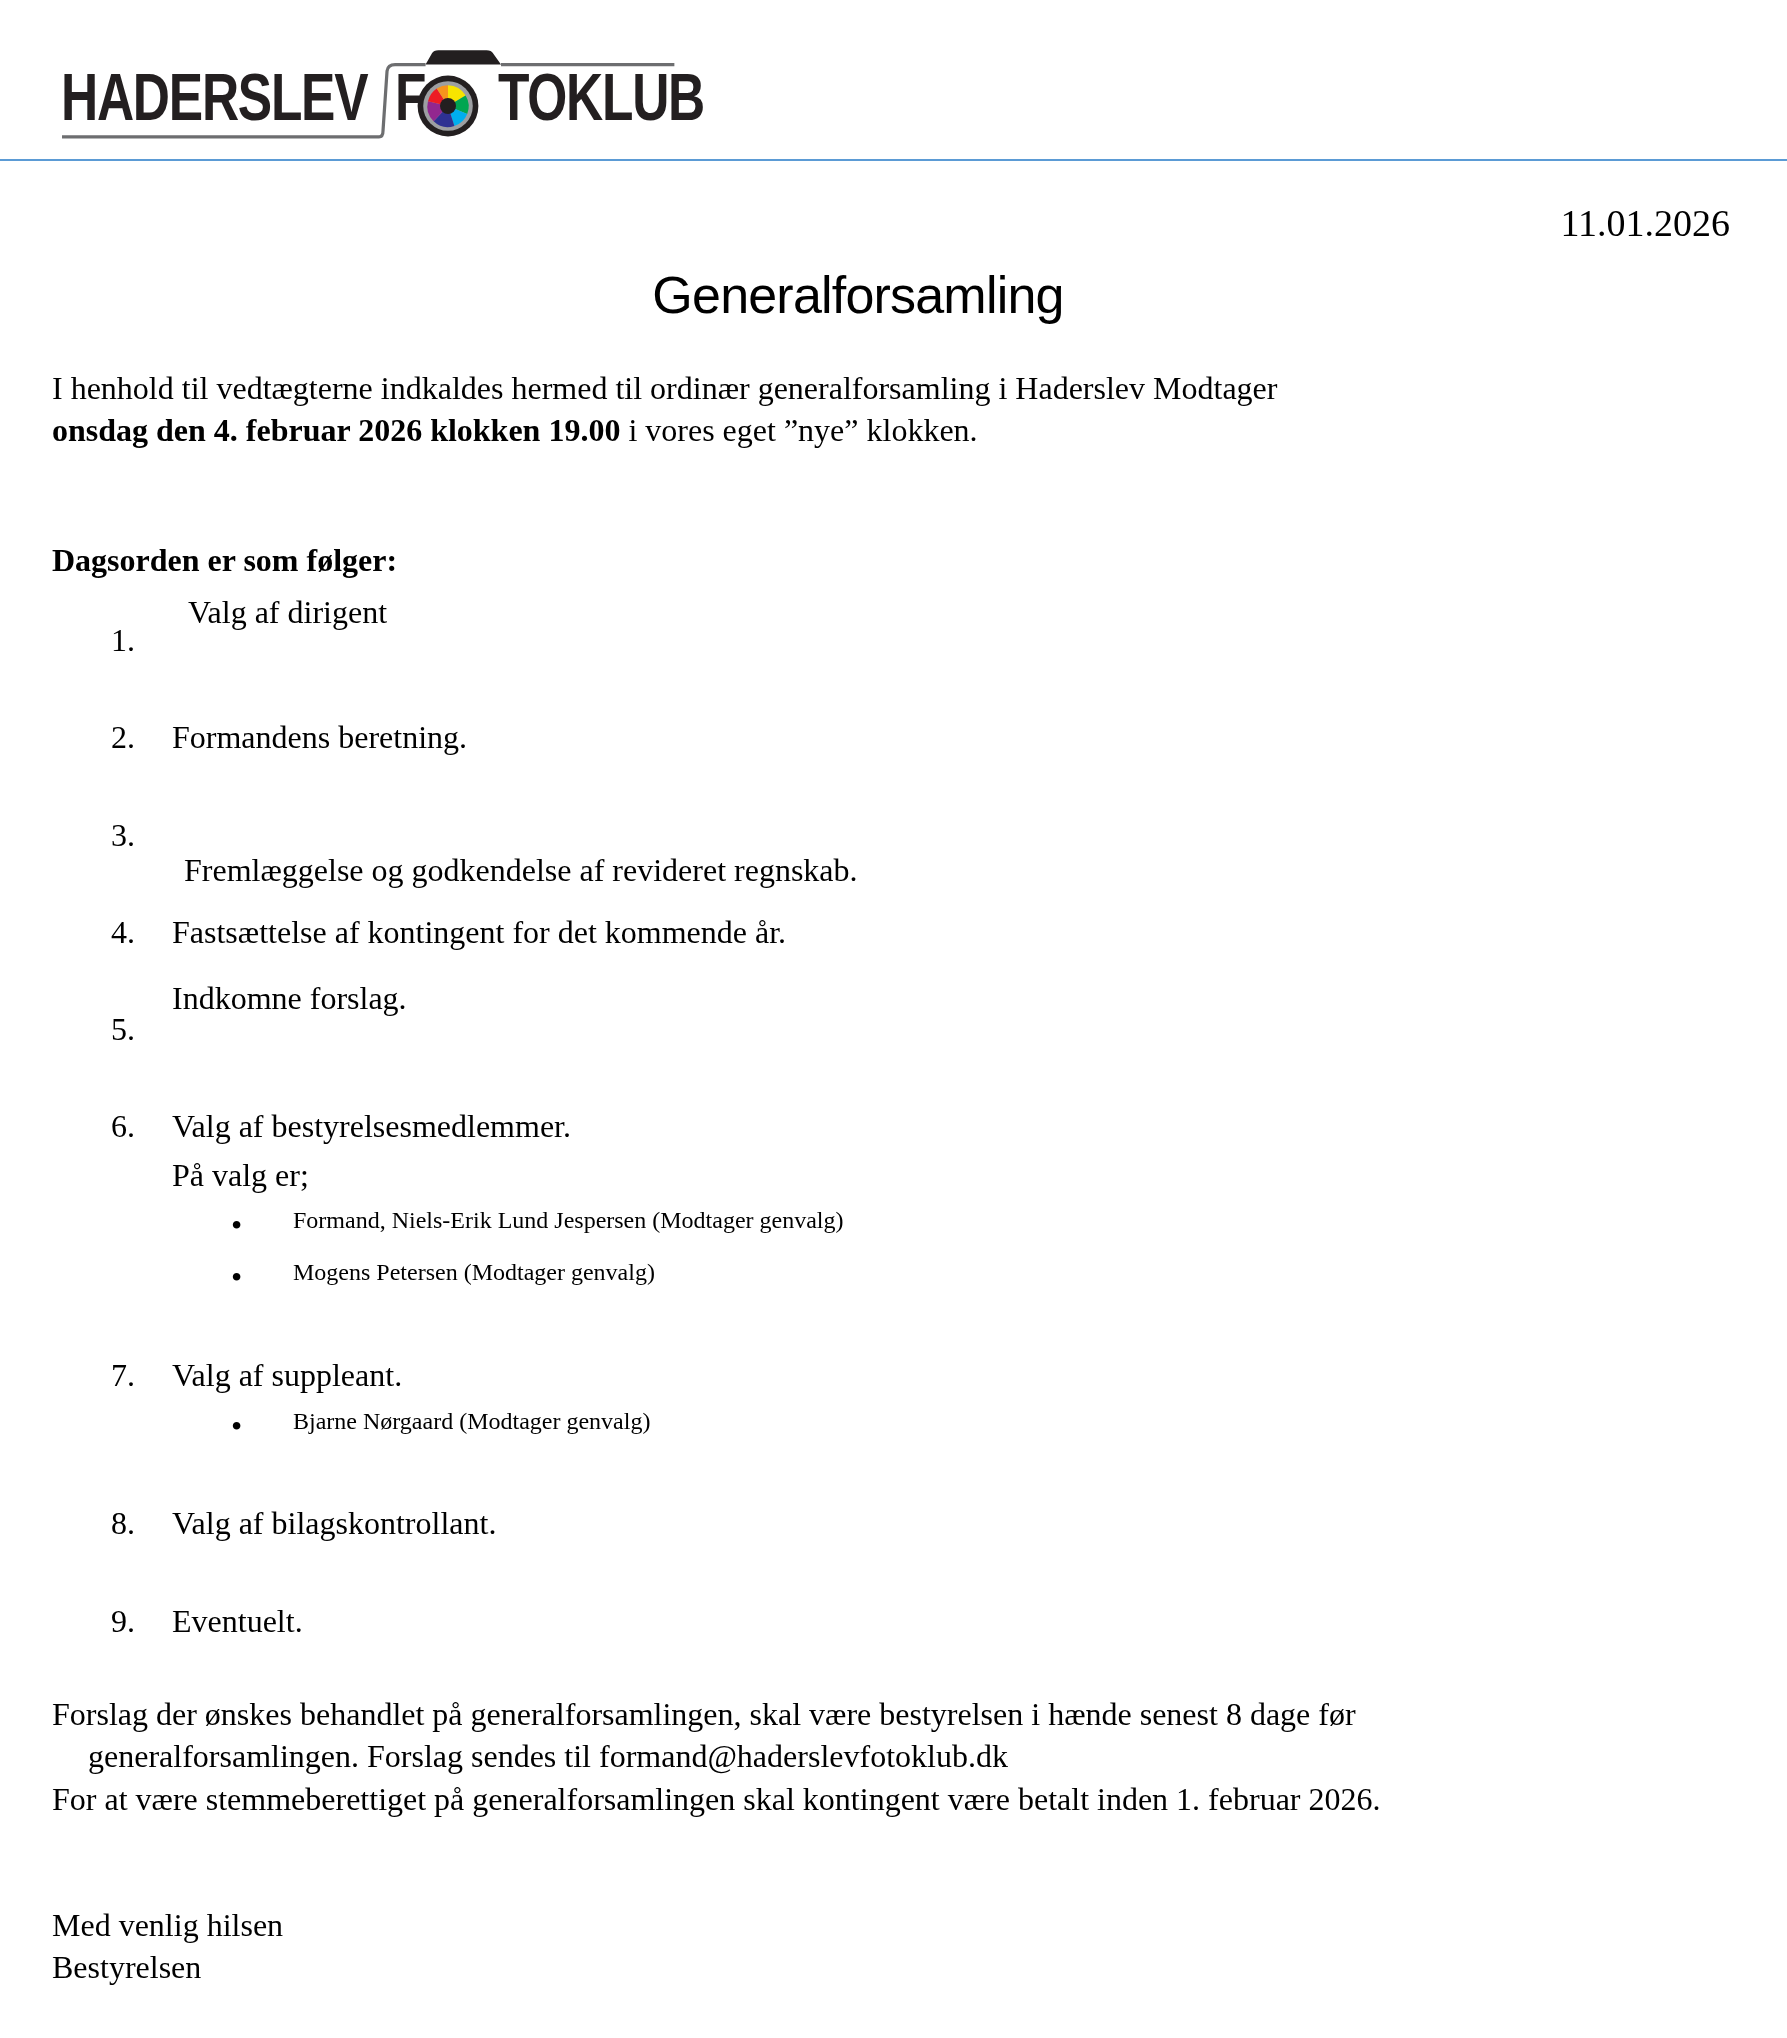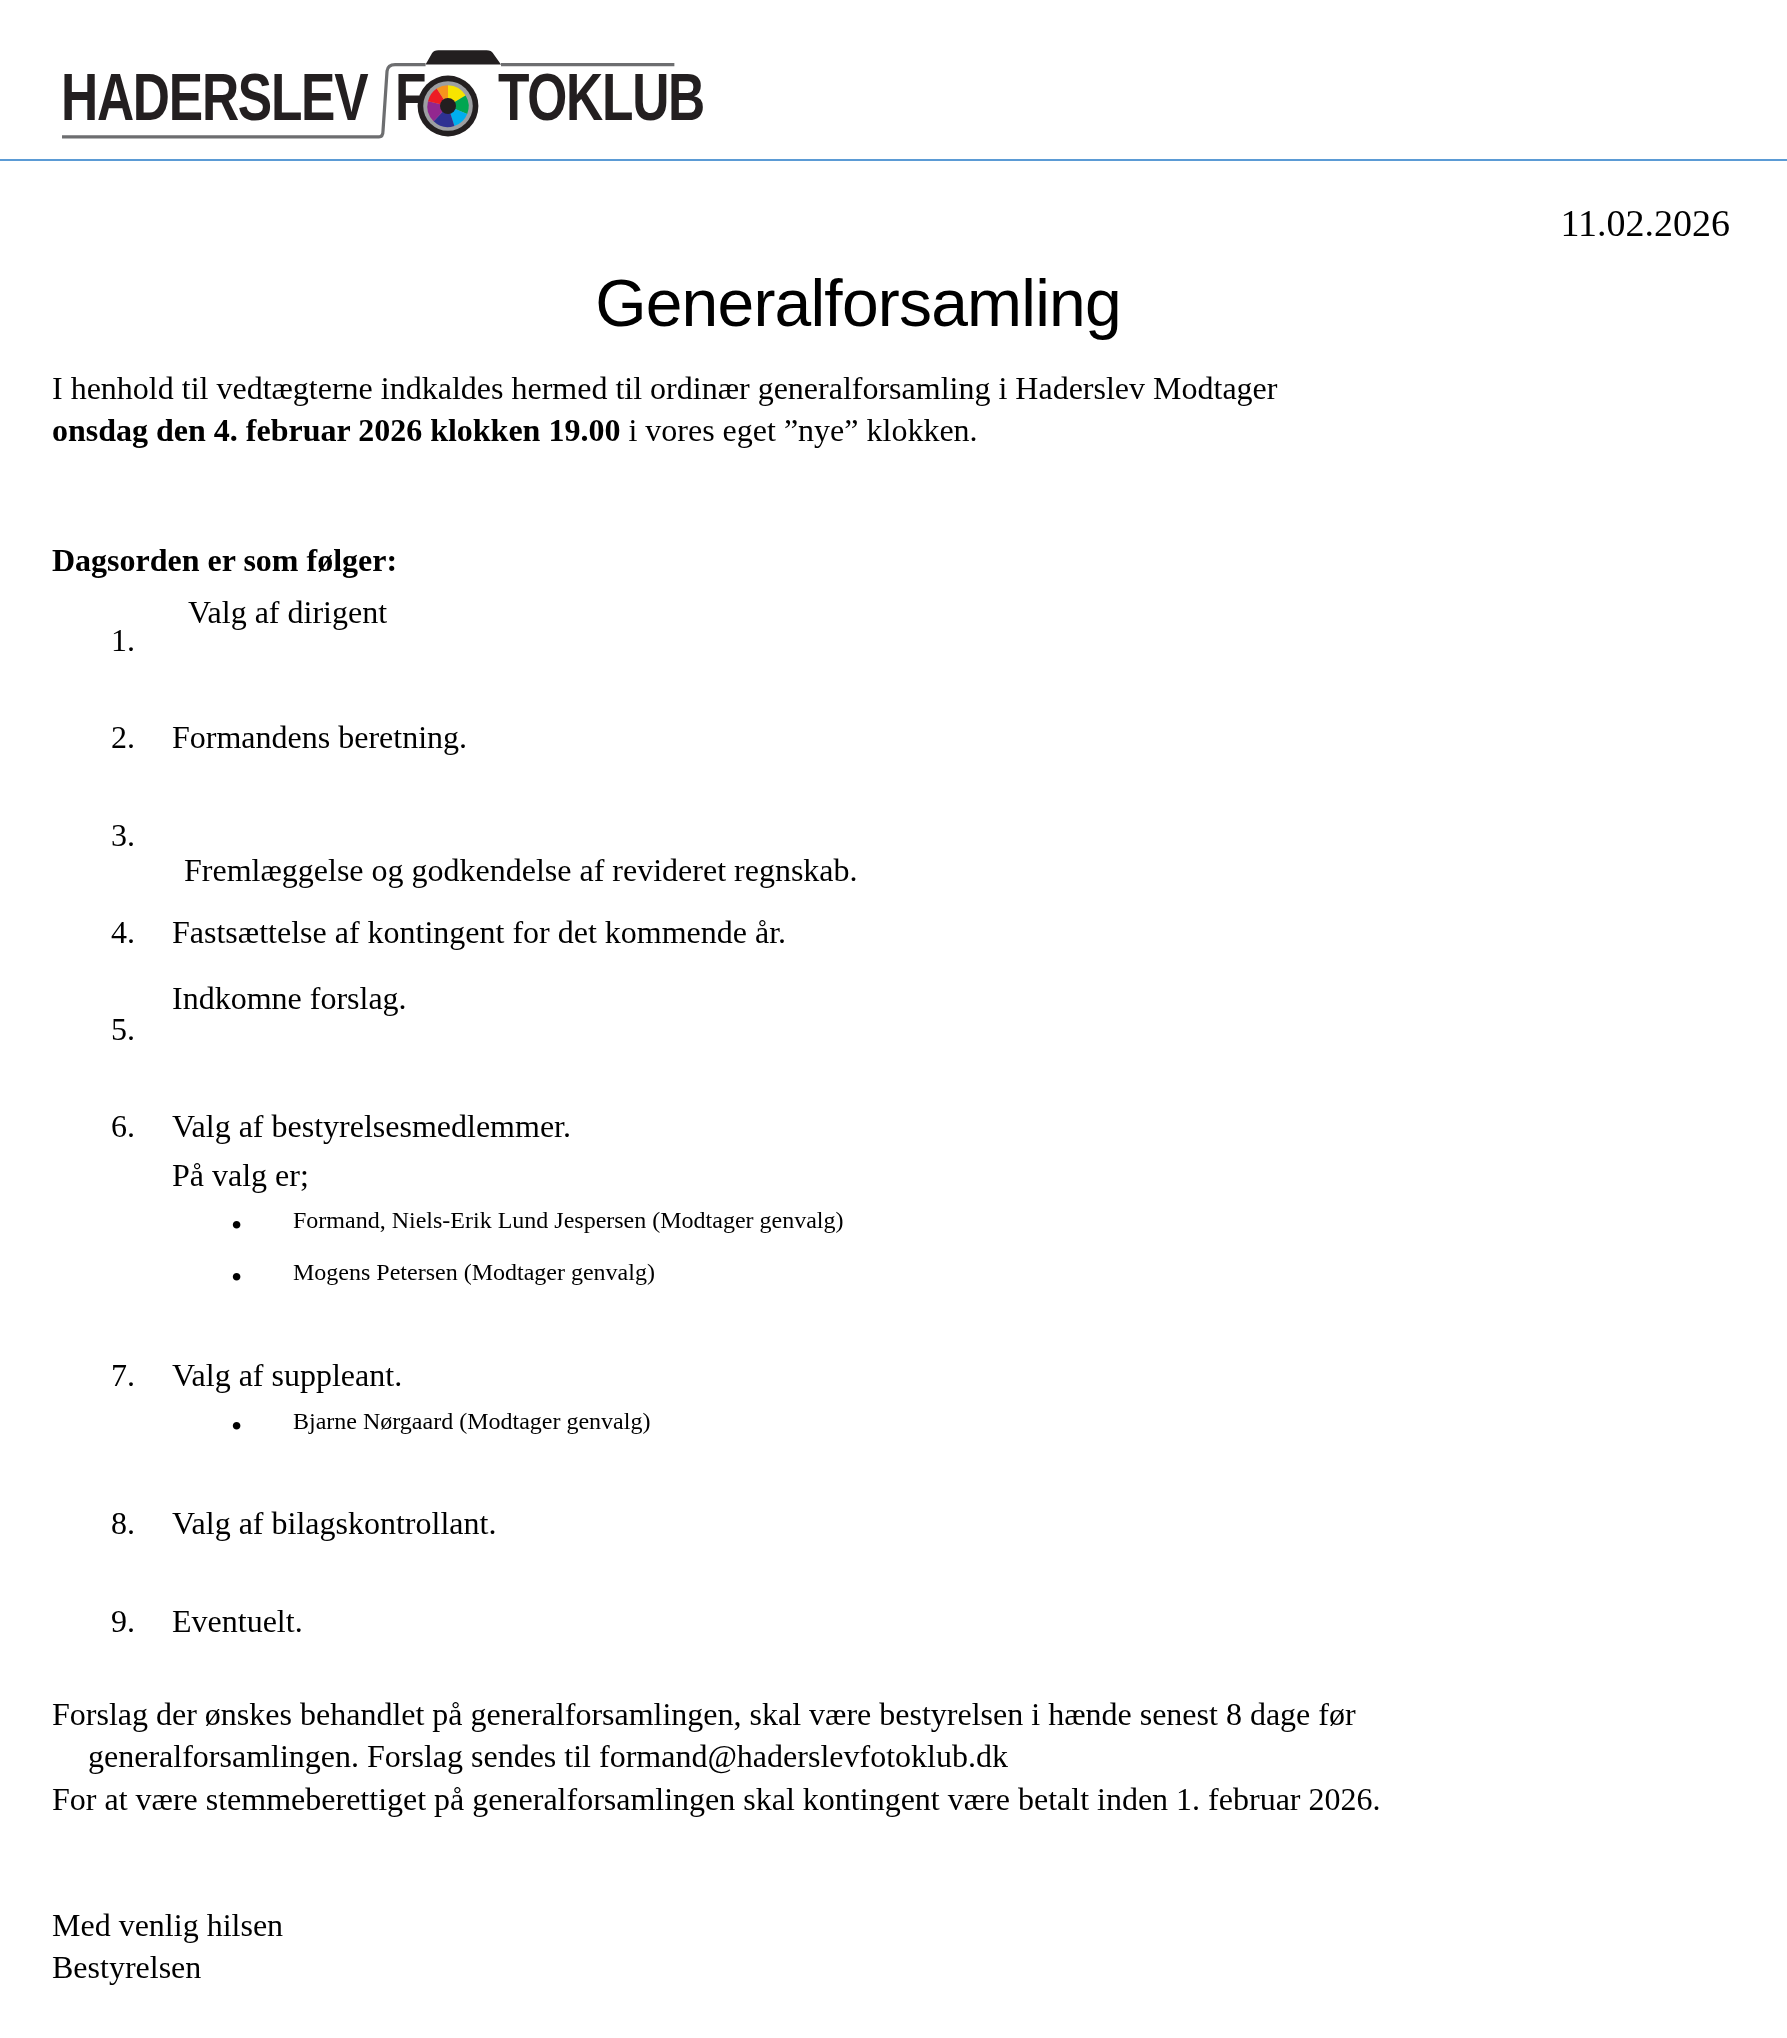--- a/index.html
+++ b/index.html
@@ -2,21 +2,21 @@
 <html style="font-size:13px"><head>
 <meta charset="utf-8">
 <style>
   html, body { margin:0; padding:0; background:#ffffff; }
   body { width:1788px; height:2038px; position:relative; overflow:hidden; color:#000; font-family:"Liberation Serif", serif; }
   .abs { position:absolute; white-space:nowrap; }
   .logo { position:absolute; left:58px; top:50px; width:626px; height:95px; }
   .logo-text { position:absolute; top:14.4px; font-family:"Liberation Sans", sans-serif; font-weight:bold; font-size:66px; line-height:66px; letter-spacing:-1.6px; color:#231f20; transform:scaleX(0.78); transform-origin:left top; }
   .rule { position:absolute; left:0; top:159px; width:1788px; height:2.4px; background:#5b9bd5; }
   .date { right:58px; top:201px; font-size:38px; }
-  .title { left:0; width:1716px; text-align:center; top:265px; font-family:"Liberation Sans", sans-serif; font-size:66px; font-weight:normal; letter-spacing:-0.8px; }
+  .title { left:0; width:1716px; text-align:center; top:265px; font-family:"Liberation Sans", sans-serif; font-size:52px; font-weight:normal; letter-spacing:-0.8px; }
   .p { font-size:32px; line-height:42px; }
   .b { font-weight:bold; }
   .num { position:absolute; left:111px; font-size:32px; }
   .itm { position:absolute; left:172px; font-size:32px; }
   .bul { position:absolute; left:231px; font-size:32px; }
   .bultext { position:absolute; left:293px; font-size:24px; }
 </style>
 </head>
 <body>
 
@@ -40,21 +40,21 @@
     <path d="M40 40 L48 65 A26 26 0 0 1 22 59 Z" fill="#2e3192"></path>
     <path d="M40 40 L22 59 A26 26 0 0 1 15 34 Z" fill="#92278f"></path>
     <path d="M40 40 L15 34 A26 26 0 0 1 26 18 Z" fill="#ed1c24"></path>
     <path d="M40 40 L26 18 A26 26 0 0 1 40 14 Z" fill="#f7941d"></path>
     <circle cx="40" cy="40" r="10" fill="#231f20"></circle>
   </svg>
 </div>
 
 <div class="rule"></div>
 
-<div class="abs date">11.02.2026</div>
+<div class="abs date">11.01.2026</div>
 
 <div class="abs title">Generalforsamling</div>
 
 <div class="abs p" style="left:52px; top:367px;">I henhold til vedtægterne indkaldes hermed til ordinær generalforsamling i Haderslev Modtager</div>
 <div class="abs p" style="left:52px; top:409px;"><span class="b">onsdag den 4. februar 2026 klokken 19.00</span><span> i vores eget ”nye” klokken.</span></div>
 
 <div class="abs p b" style="left:52px; top:539px;">Dagsorden er som følger:</div>
 
 <div>
   <div class="num" style="top:622px;">1.</div>

